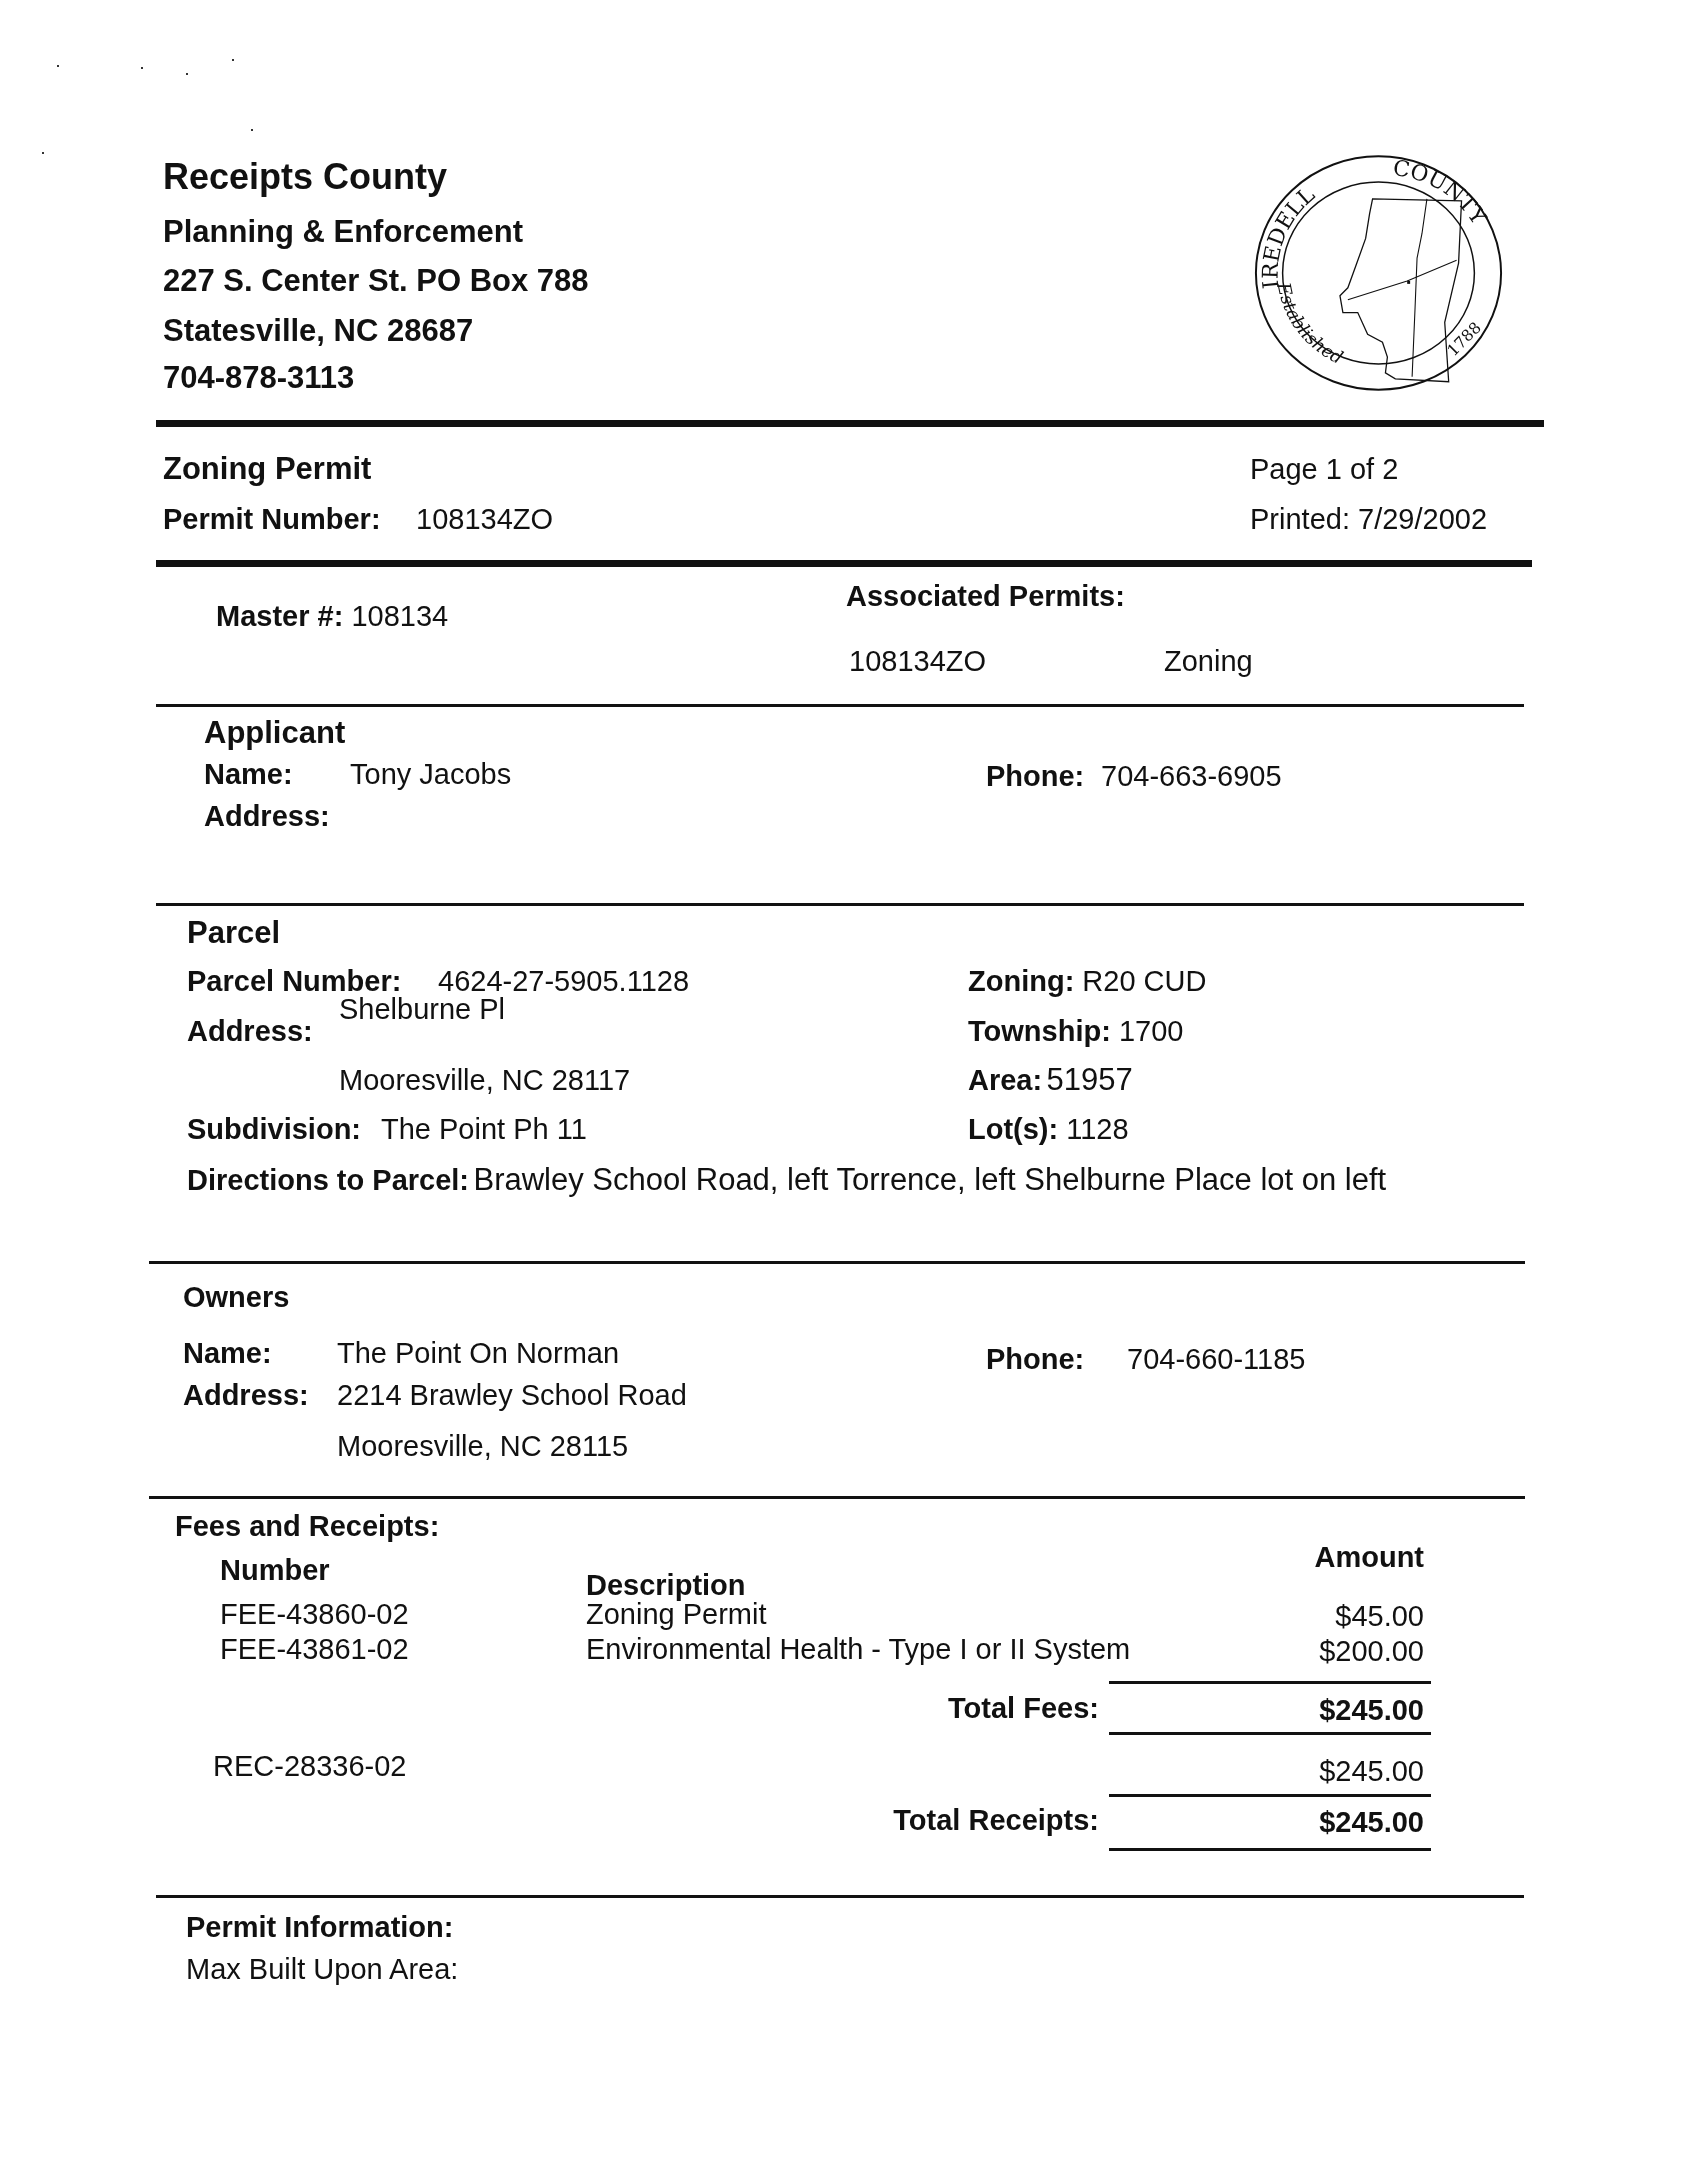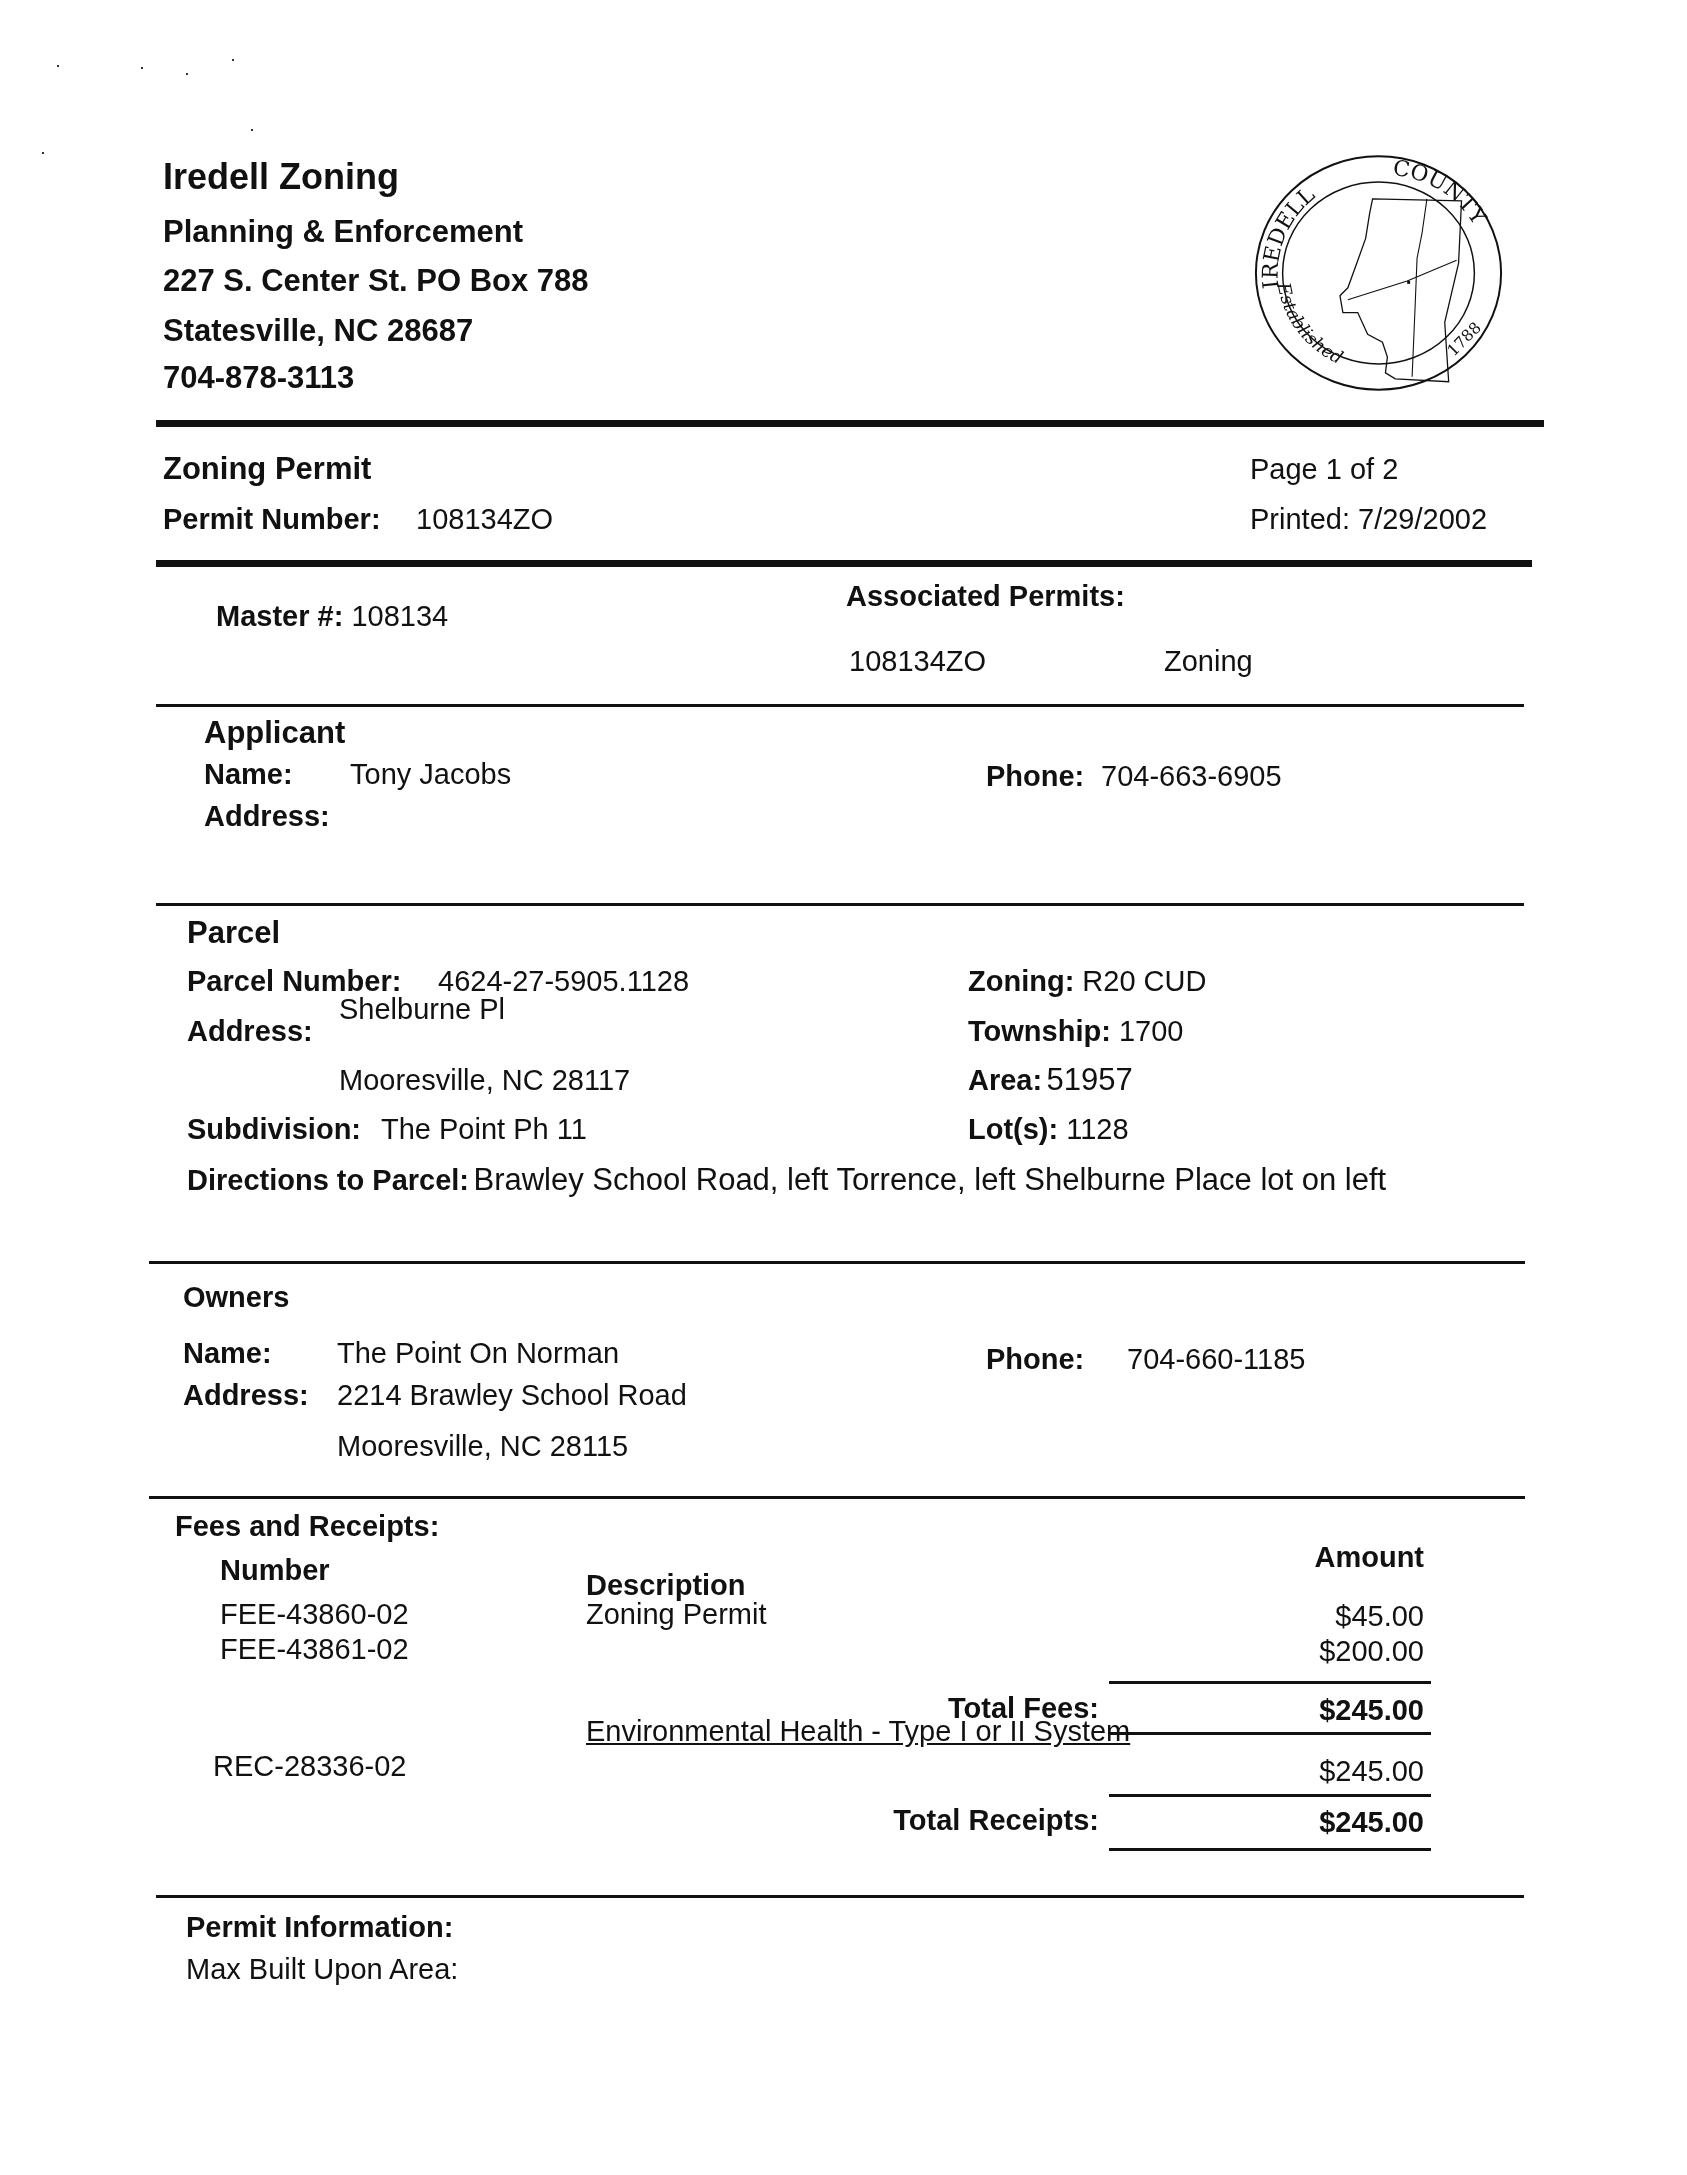--- a/index.html
+++ b/index.html
@@ -21,21 +21,21 @@
 </head>
 <body>
 
 <div class="speck" style="left:57px;top:65px;"></div>
 <div class="speck" style="left:141px;top:67px;"></div>
 <div class="speck" style="left:186px;top:73px;"></div>
 <div class="speck" style="left:232px;top:59px;"></div>
 <div class="speck" style="left:251px;top:129px;"></div>
 <div class="speck" style="left:42px;top:152px;"></div>
 
-<div class="abs hdr-title" style="left:163px;top:156px;">Iredell Zoning</div>
+<div class="abs hdr-title" style="left:163px;top:156px;">Receipts County</div>
 <div class="abs hdr-line" style="left:163px;top:214px;">Planning &amp; Enforcement</div>
 <div class="abs hdr-line" style="left:163px;top:263px;">227 S. Center St.  PO Box 788</div>
 <div class="abs hdr-line" style="left:163px;top:313px;">Statesville, NC 28687</div>
 <div class="abs hdr-line" style="left:163px;top:360px;">704-878-3113</div>
 
 <div class="seal">
   <svg width="259" height="248" viewBox="0 0 262 250">
     <ellipse cx="131" cy="125" rx="124" ry="118" fill="none" stroke="#111" stroke-width="2"></ellipse>
     <ellipse cx="131" cy="125" rx="97" ry="92" fill="none" stroke="#111" stroke-width="1.5"></ellipse>
 
@@ -130,21 +130,21 @@
 <div class="abs t28 b" style="left:175px;top:1510px;">Fees and Receipts:</div>
 <div class="abs t28 b" style="left:220px;top:1554px;">Number</div>
 <div class="abs t28 b" style="left:586px;top:1557px;margin-top:12px;">Description</div>
 <div class="abs t28 b right" style="left:1228px;top:1541px;width:196px;">Amount</div>
 
 <div class="abs t28" style="left:220px;top:1598px;">FEE-43860-02</div>
 <div class="abs t28" style="left:586px;top:1598px;">Zoning Permit</div>
 <div class="abs t28 right" style="left:1228px;top:1600px;width:196px;">$45.00</div>
 
 <div class="abs t28" style="left:220px;top:1633px;">FEE-43861-02</div>
-<div class="abs t28" style="left:586px;top:1715px;text-decoration:underline;">Environmental Health - Type I or II System</div>
+<div class="abs t28" style="left:586px;top:1633px;">Environmental Health - Type I or II System</div>
 <div class="abs t28 right" style="left:1228px;top:1635px;width:196px;">$200.00</div>
 
 <div class="rule thin" style="left:1109px;top:1681px;width:322px;"></div>
 <div class="abs t28 b right" style="left:792px;top:1692px;width:307px;">Total Fees:</div>
 <div class="abs t28 b right" style="left:1228px;top:1694px;width:196px;">$245.00</div>
 <div class="rule thin" style="left:1109px;top:1732px;width:322px;"></div>
 
 <div class="abs t28" style="left:213px;top:1750px;">REC-28336-02</div>
 <div class="abs t28 right" style="left:1228px;top:1755px;width:196px;">$245.00</div>
 

